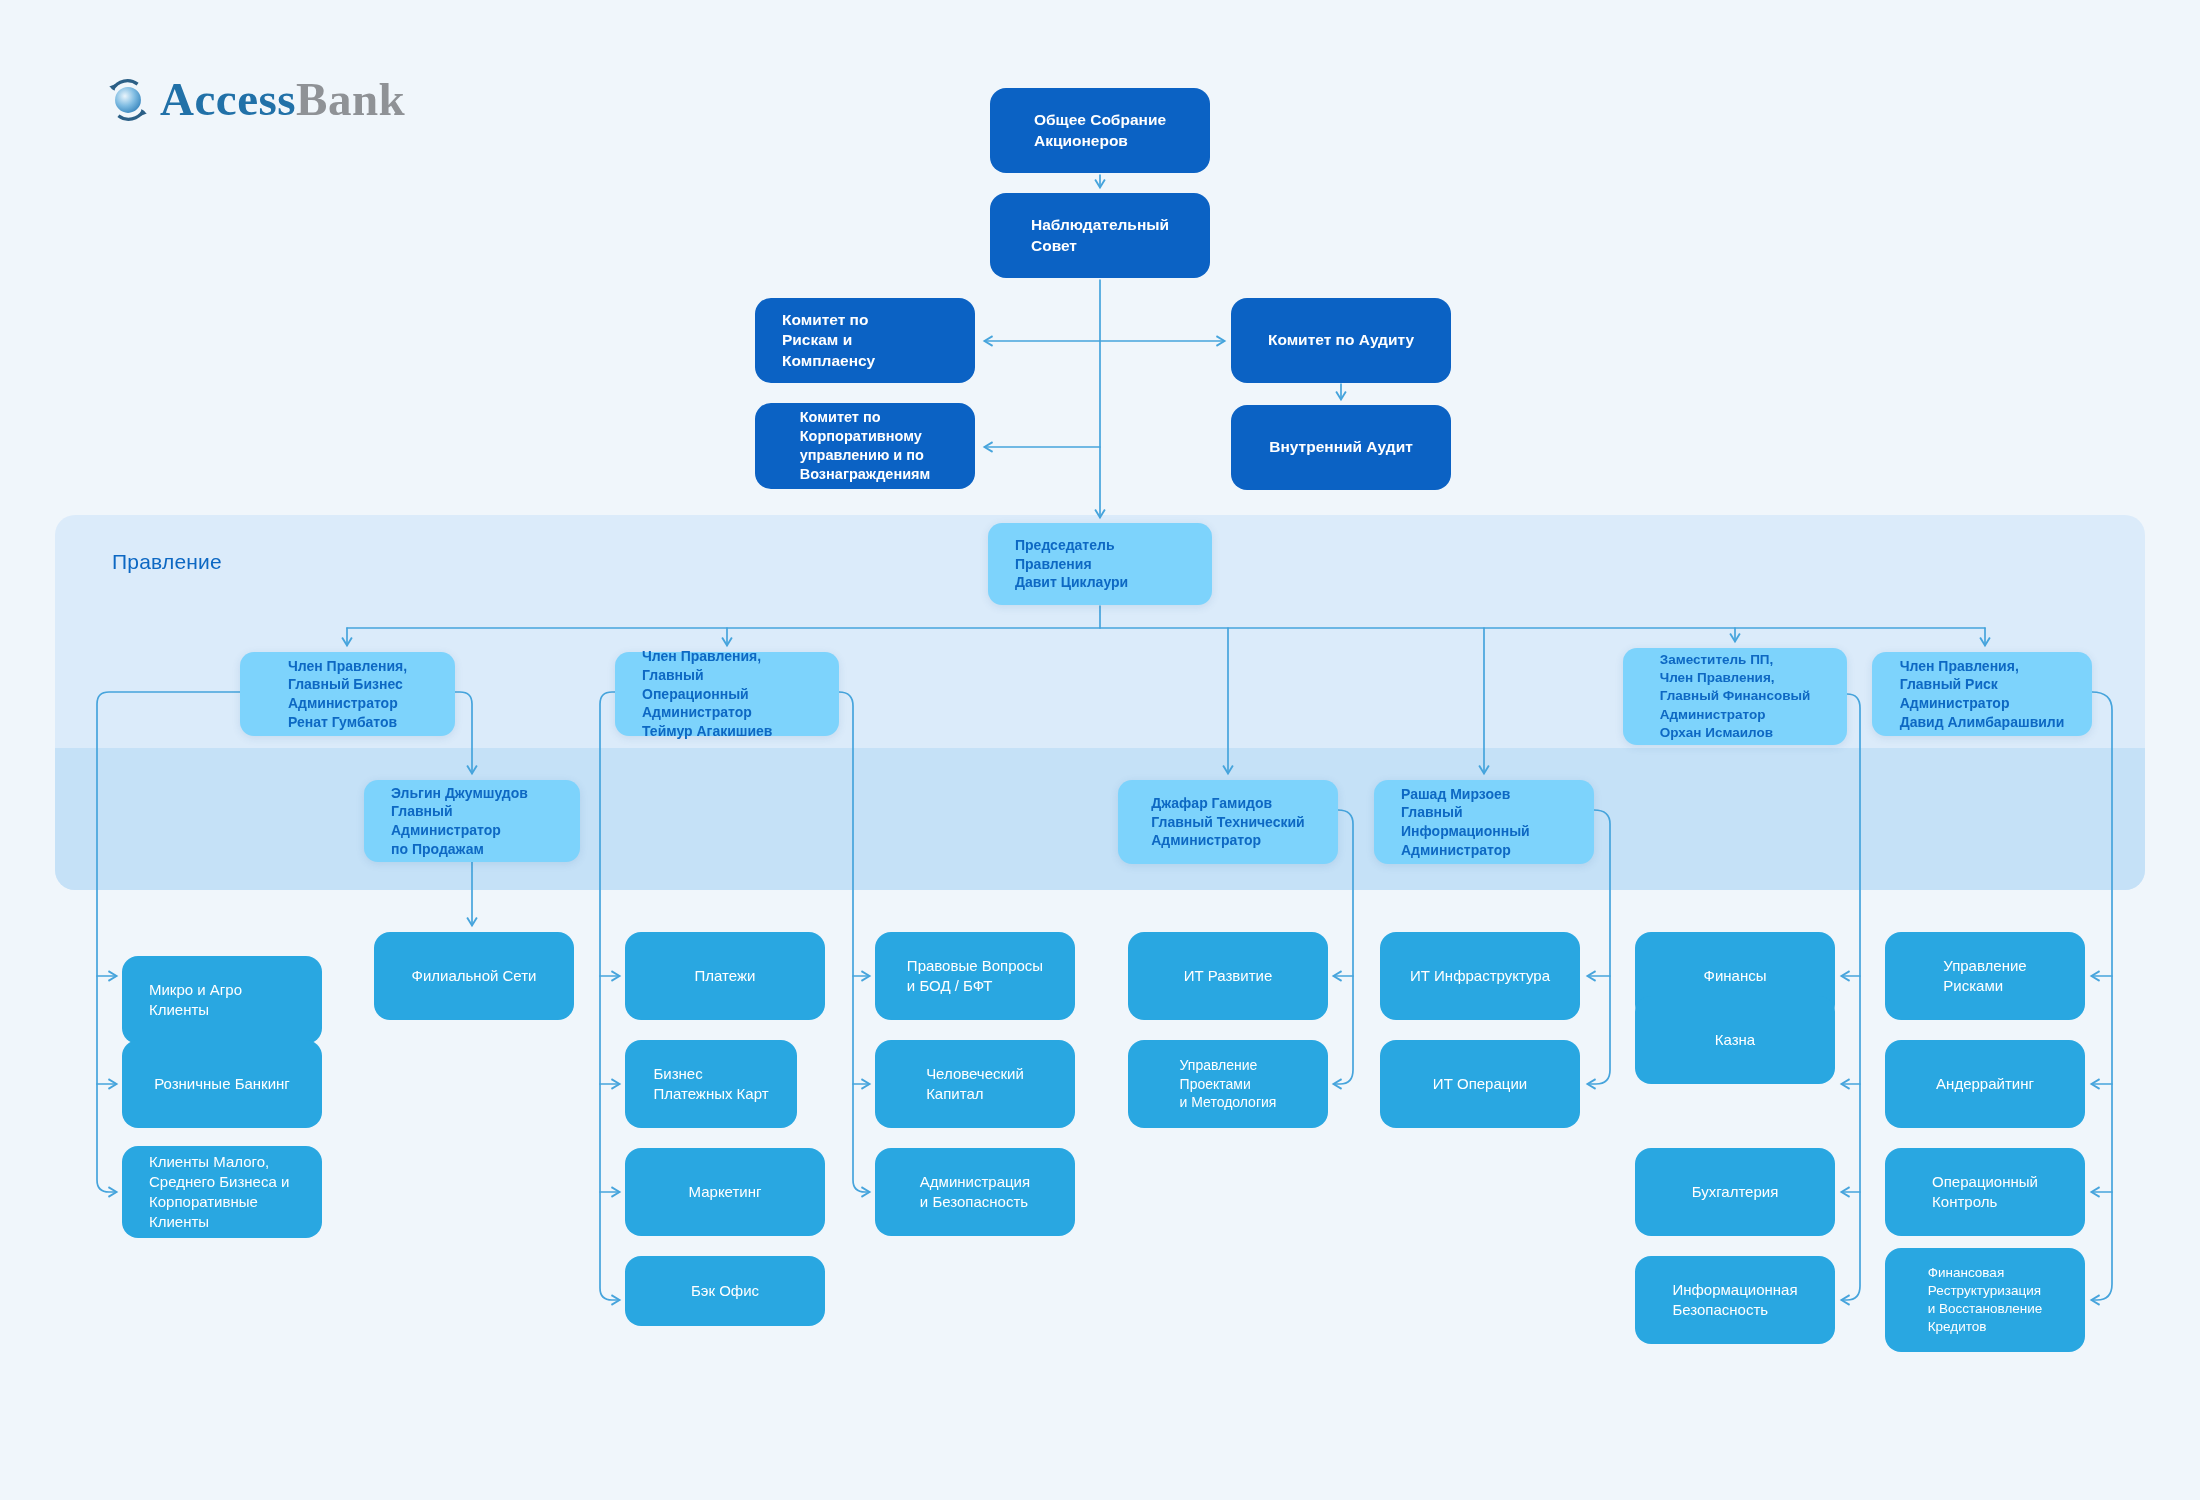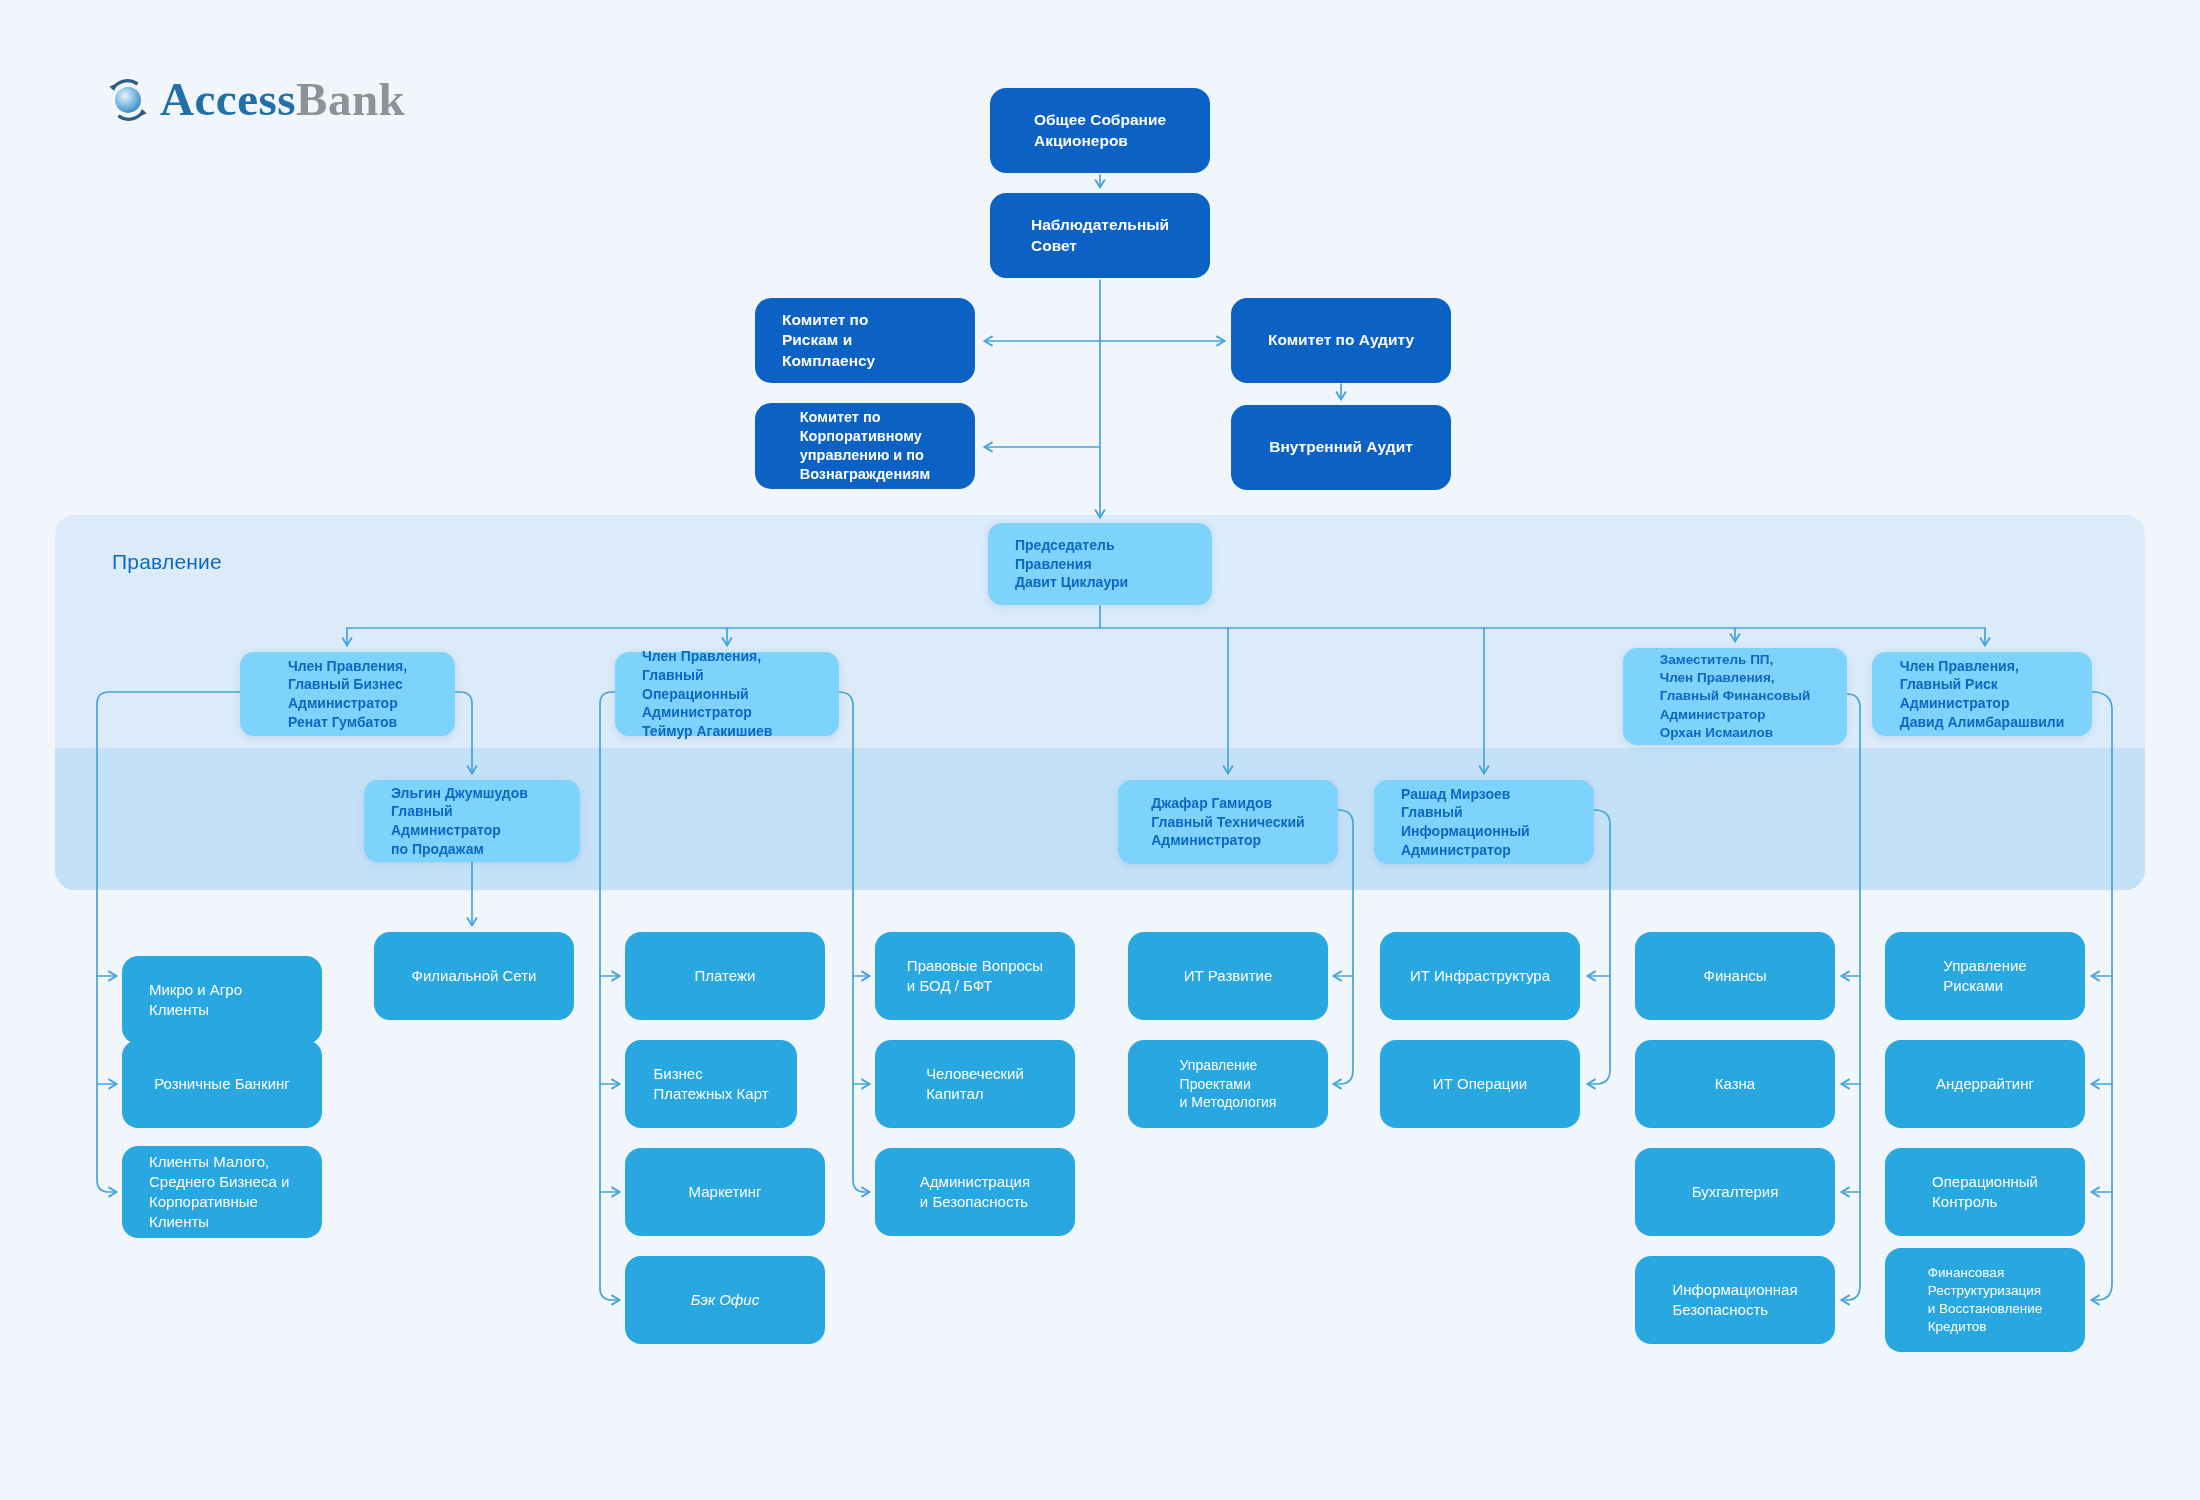--- a/index.html
+++ b/index.html
@@ -165,35 +165,35 @@
       <div class="node light" style="left: 122px; top: 932px; width: 200px; height: 88px; margin-top: 24px;"><span>Микро и Агро Клиенты</span></div>
       <div class="node light" style="left: 122px; top: 1040px; width: 200px; height: 88px;"><span>Розничные Банкинг</span></div>
       <div class="node light" style="left: 122px; top: 1146px; width: 200px; height: 92px;"><span>Клиенты Малого,
 Среднего Бизнеса и
 Корпоративные Клиенты</span></div>
       <div class="node light" style="left: 374px; top: 932px; width: 200px; height: 88px;"><span>Филиальной Сети</span></div>
       <div class="node light" style="left: 625px; top: 932px; width: 200px; height: 88px;"><span>Платежи</span></div>
       <div class="node light" style="left: 625px; top: 1040px; width: 172px; height: 88px;"><span>Бизнес
 Платежных Карт</span></div>
       <div class="node light" style="left: 625px; top: 1148px; width: 200px; height: 88px;"><span>Маркетинг</span></div>
-      <div class="node light" style="left: 625px; top: 1256px; width: 200px; height: 88px; font-style: italic;"><span>Бэк Офис</span></div>
+      <div class="node light" style="left: 625px; top: 1256px; width: 200px; height: 70px;"><span>Бэк Офис</span></div>
       <div class="node light" style="left: 875px; top: 932px; width: 200px; height: 88px;"><span>Правовые Вопросы
 и БОД / БФТ</span></div>
       <div class="node light" style="left: 875px; top: 1040px; width: 200px; height: 88px;"><span>Человеческий
 Капитал</span></div>
       <div class="node light" style="left: 875px; top: 1148px; width: 200px; height: 88px;"><span>Администрация
 и Безопасность</span></div>
       <div class="node light" style="left: 1128px; top: 932px; width: 200px; height: 88px;"><span>ИТ Развитие</span></div>
       <div class="node light" style="left: 1128px; top: 1040px; width: 200px; height: 88px; font-size: 14px;"><span>Управление
 Проектами
 и Методология</span></div>
       <div class="node light" style="left: 1380px; top: 932px; width: 200px; height: 88px;"><span>ИТ Инфраструктура</span></div>
       <div class="node light" style="left: 1380px; top: 1040px; width: 200px; height: 88px;"><span>ИТ Операции</span></div>
       <div class="node light" style="left: 1635px; top: 932px; width: 200px; height: 88px;"><span>Финансы</span></div>
-      <div class="node light" style="left: 1635px; top: 1040px; width: 200px; height: 88px;"><span>Казна</span></div>
+      <div class="node light" style="left: 1635px; top: 996px; width: 200px; height: 88px;"><span>Казна</span></div>
       <div class="node light" style="left: 1635px; top: 1148px; width: 200px; height: 88px;"><span>Бухгалтерия</span></div>
       <div class="node light" style="left: 1635px; top: 1256px; width: 200px; height: 88px;"><span>Информационная
 Безопасность</span></div>
       <div class="node light" style="left: 1885px; top: 932px; width: 200px; height: 88px;"><span>Управление
 Рисками</span></div>
       <div class="node light" style="left: 1885px; top: 1040px; width: 200px; height: 88px;"><span>Андеррайтинг</span></div>
       <div class="node light" style="left: 1885px; top: 1148px; width: 200px; height: 88px;"><span>Операционный
 Контроль</span></div>
       <div class="node light" style="left: 1885px; top: 1248px; width: 200px; height: 104px; font-size: 13.5px;"><span>Финансовая
 Реструктуризация

